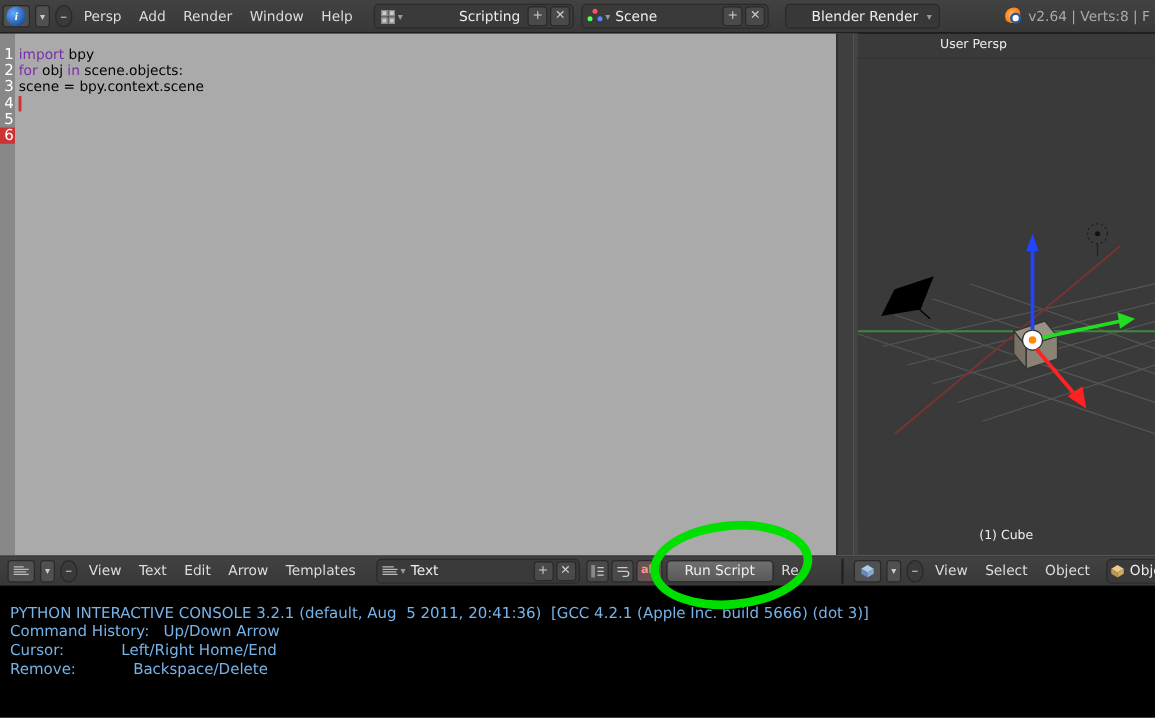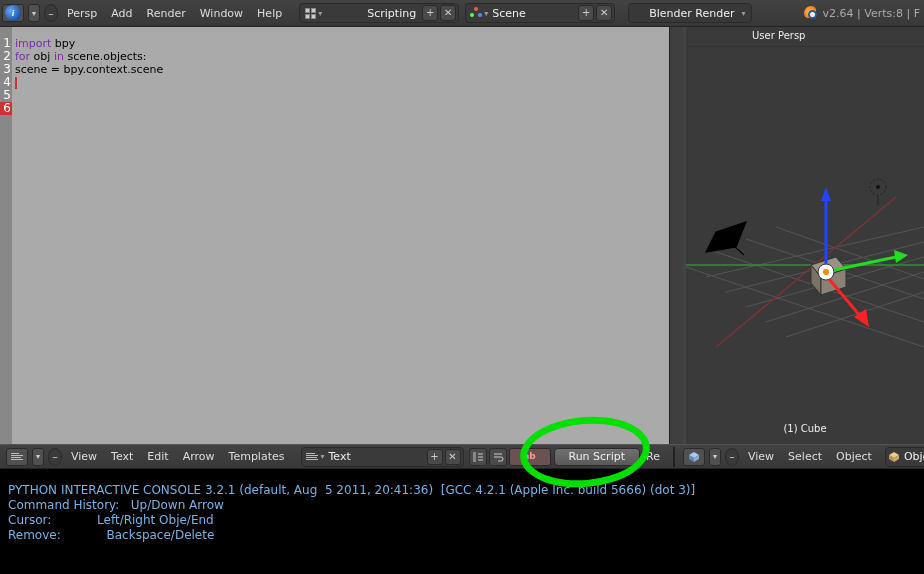--- a/index.html
+++ b/index.html
@@ -246,21 +246,21 @@
           <line x1="6" y1="3" x2="11" y2="3" stroke="#ccc"></line>
           <line x1="6" y1="6" x2="11" y2="6" stroke="#ccc"></line>
           <line x1="6" y1="9" x2="11" y2="9" stroke="#ccc"></line>
         </svg>
     </div>
     <div class="small-sq-btn" style="height:18px; width:18px;">
       <svg width="12" height="12">
           <path d="M2 3 h8 M2 6 h7 a2 2 0 0 1 0 4 h-3" fill="none" stroke="#ccc"></path>
         </svg>
     </div>
-    <div class="small-sq-btn" style="height:18px; width:42px; background:#6a5252;">
+    <div class="small-sq-btn" style="height:18px; width:21px; background:#6a5252;">
       <span style="color:#ff9494; font-size:9px; font-weight:bold;">ab</span>
     </div>
 
     <div class="run-btn">Run Script</div>
     <span class="menu-label" style="margin-left:6px;">Re</span>
   </div>
 
   <div class="group-view">
     <div class="header-icon-btn">
       <svg class="cube-icon" viewBox="0 0 12 12">
@@ -280,13 +280,13 @@
           <polygon points="1,4 6,7 6,11 1,8" fill="#bb9955"></polygon>
           <polygon points="11,4 6,7 6,11 11,8" fill="#ccaa66"></polygon>
         </svg>
       <span class="dropdown-text" style="min-width:24px;">Obje</span>
     </div>
   </div>
 </div>
 
 <div class="highlight-circle"></div>
 
-<div class="console"><div>PYTHON INTERACTIVE CONSOLE 3.2.1 (default, Aug  5 2011, 20:41:36)  [GCC 4.2.1 (Apple Inc. build 5666) (dot 3)]</div><div></div><div>Command History:   Up/Down Arrow</div><div>Cursor:            Left/Right Obje/End</div><div>Remove:            Backspace/Delete</div></div>
+<div class="console"><div>PYTHON INTERACTIVE CONSOLE 3.2.1 (default, Aug  5 2011, 20:41:36)  [GCC 4.2.1 (Apple Inc. build 5666) (dot 3)]</div><div></div><div>Command History:   Up/Down Arrow</div><div>Cursor:            Left/Right Home/End</div><div>Remove:            Backspace/Delete</div></div>
 
 </body></html>

